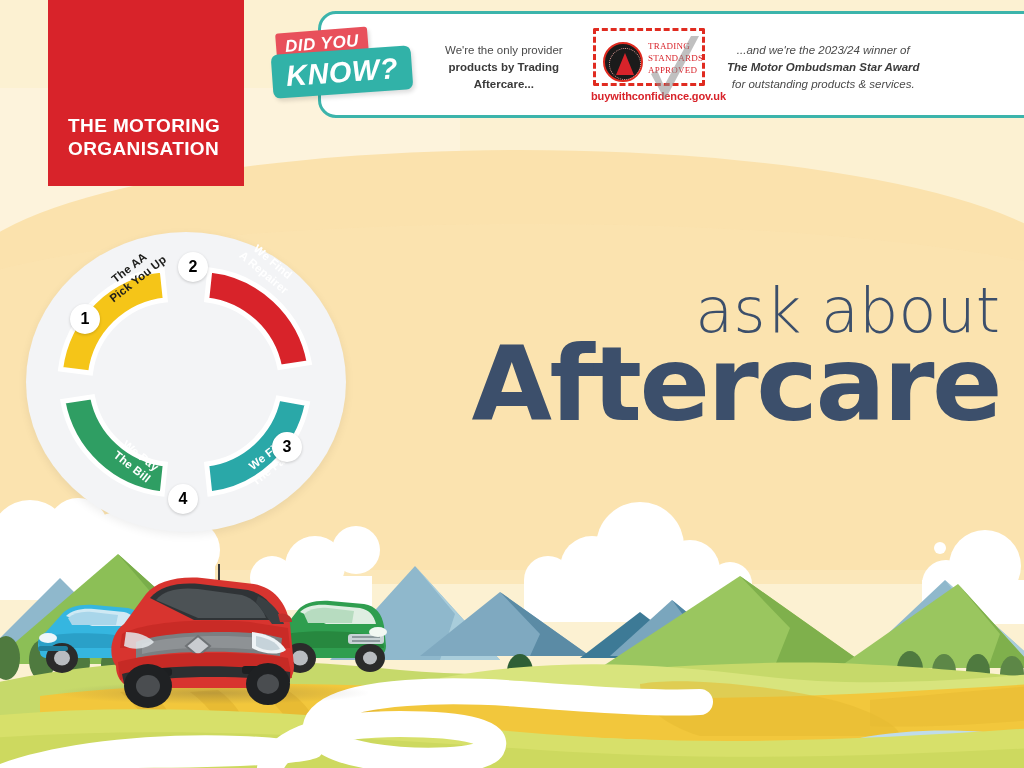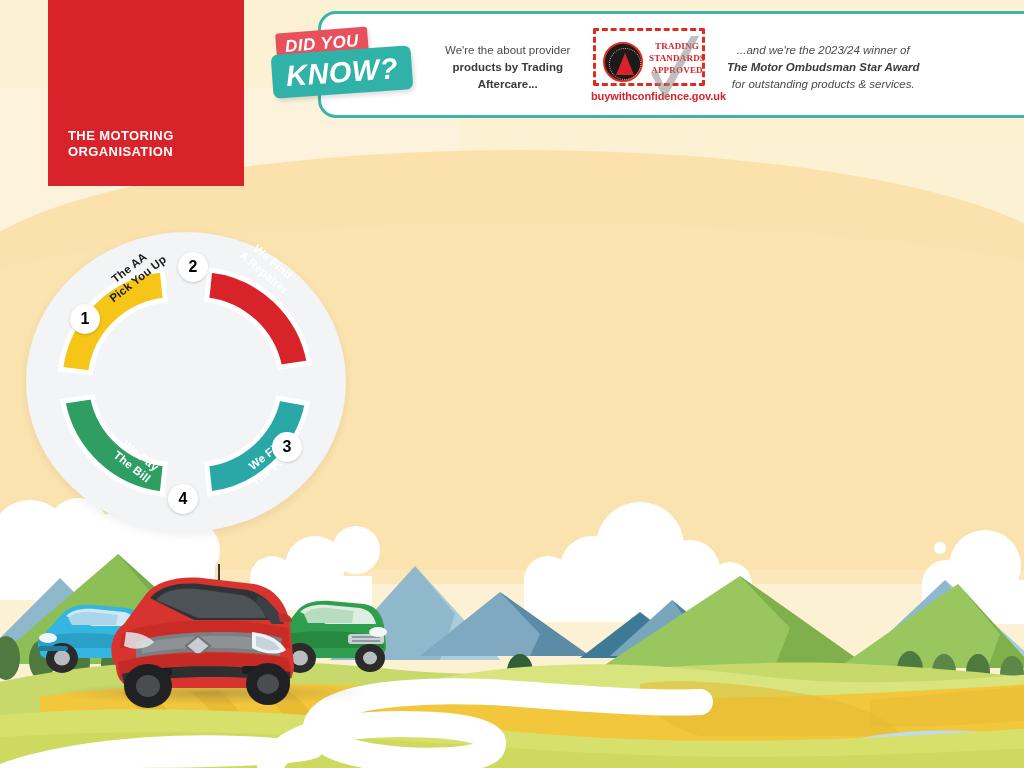--- a/index.html
+++ b/index.html
@@ -22,21 +22,21 @@
                background:#fbe3b0; border-radius:50% 50% 0 0 / 90px 90px 0 0; opacity:.75; }
   .sky-haze  { position:absolute; left:0; top:88px; width:460px; height:300px; background:#fdf3dc; }
 
   
   .logo-block {
     position:absolute; left:48px; top:-6px; width:196px; height:192px;
     background:#d8232a;
     display:flex; align-items:flex-end; padding:0 0 26px 20px;
   }
   .logo-text {
-    color:#ffffff; font-weight:bold; font-size:13px; line-height:1.22;
+    color:#ffffff; font-weight:bold; font-size:19px; line-height:1.22;
     letter-spacing:.4px; text-transform:uppercase; white-space:pre-line;
   }
 
   
   .dyk-panel {
     position:absolute; left:318px; top:11px; width:1024px; height:107px;
     background:#ffffff; border:3px solid #3cb4ab; border-radius:18px;
   }
   .dyk-panel-inner { position:absolute; inset:0; overflow:hidden; border-radius:16px; }
 
@@ -75,22 +75,22 @@
     content:""; position:absolute; left:11px; top:9px; width:0; height:0;
     border-left:9px solid transparent; border-right:9px solid transparent;
     border-bottom:22px solid #d8232a;
   }
   .ts-seal-ring {
     position:absolute; left:4px; top:4px; width:32px; height:32px; border-radius:50%;
     border:1px dotted #e8a09a;
   }
   .ts-words {
     position:absolute; left:52px; top:9px; width:58px;
-    color:#d8232a; font-family:"Liberation Serif", serif; font-weight:bold;
-    font-size:9px; line-height:1.35; text-align:center; letter-spacing:.2px;
+    color:#d8232a; font-family:"Liberation Serif", serif; font-weight:normal;
+    font-size:9px; line-height:1.35; letter-spacing:.2px;
   }
   .ts-url {
     position:absolute; left:0; top:64px; width:116px; text-align:center;
     color:#d8232a; font-weight:bold; font-size:11px; letter-spacing:-.1px;
   }
   .ts-tick {
     position:absolute; left:58px; top:8px; width:52px; height:72px;
     z-index:3; opacity:.55;
   }
 
@@ -231,20 +231,24 @@
     <path d="M860,250 C900,242 960,240 1000,246 C1020,249 1024,254 1010,258 C960,266 890,264 862,258 C852,256 850,252 860,250 Z" fill="#bfdcea"></path>
 
     <path d="M-10,228 C160,212 340,228 520,244 C700,260 860,252 1034,240 L1034,280 L-10,280 Z" fill="#d7e06a"></path>
     <path d="M-10,250 C180,236 360,250 540,262 C720,274 880,268 1034,260 L1034,280 L-10,280 Z" fill="#cdd95f"></path>
 
     <path d="M270,280 C280,250 330,236 400,236 C470,236 500,246 492,260 C484,274 420,276 370,268
              C320,260 300,240 330,222 C360,204 440,200 520,206 C600,212 660,216 700,214" fill="none" stroke="#ffffff" stroke-width="26" stroke-linecap="round"></path>
     <path d="M-10,280 C40,258 140,244 240,248 C300,250 330,258 320,268 C310,278 200,280 120,280 Z" fill="#ffffff"></path>
   </svg>
 
+  <div class="headline">
+    <div class="h-sub">ask about</div>
+    <div class="h-main">Aftercare</div>
+  </div>
 
   <div class="circle-wrap">
     <div class="circle-plate"></div>
 
     <svg class="circle-svg" width="340" height="300" viewBox="0 0 340 300">
 
       <path d="M 36.6 124.1 A 114 114 0 0 1 148 36.2 L 148 66.2 A 84 84 0 0 0 66 131 Z" transform="rotate(-6 160 150)" fill="#f5c518" stroke="#ffffff" stroke-width="5"></path>
 
       <path d="M 172 36.2 A 114 114 0 0 1 280.6 118 L 251.6 125.6 A 84 84 0 0 0 172 66.2 Z" transform="rotate(6 160 150)" fill="#d8232a" stroke="#ffffff" stroke-width="5"></path>
 
@@ -342,21 +346,21 @@
   <div class="logo-block">
     <div class="logo-text">THE MOTORING
 ORGANISATION</div>
   </div>
 
   <div class="dyk-panel">
     <div class="dyk-panel-inner">
 
       <div class="dyk-col" style="left:124px;width:140px;">
         <div class="dyk-text">
-          <span>We're the about provider</span><br>
+          <span>We're the only provider</span><br>
           <span class="b">products by Trading</span><br>
           <span class="b">Aftercare...</span>
         </div>
       </div>
 
       <div class="ts-stamp">
         <div class="ts-box">
           <div class="ts-seal">
             <div class="ts-seal-ring"></div>
           </div>

